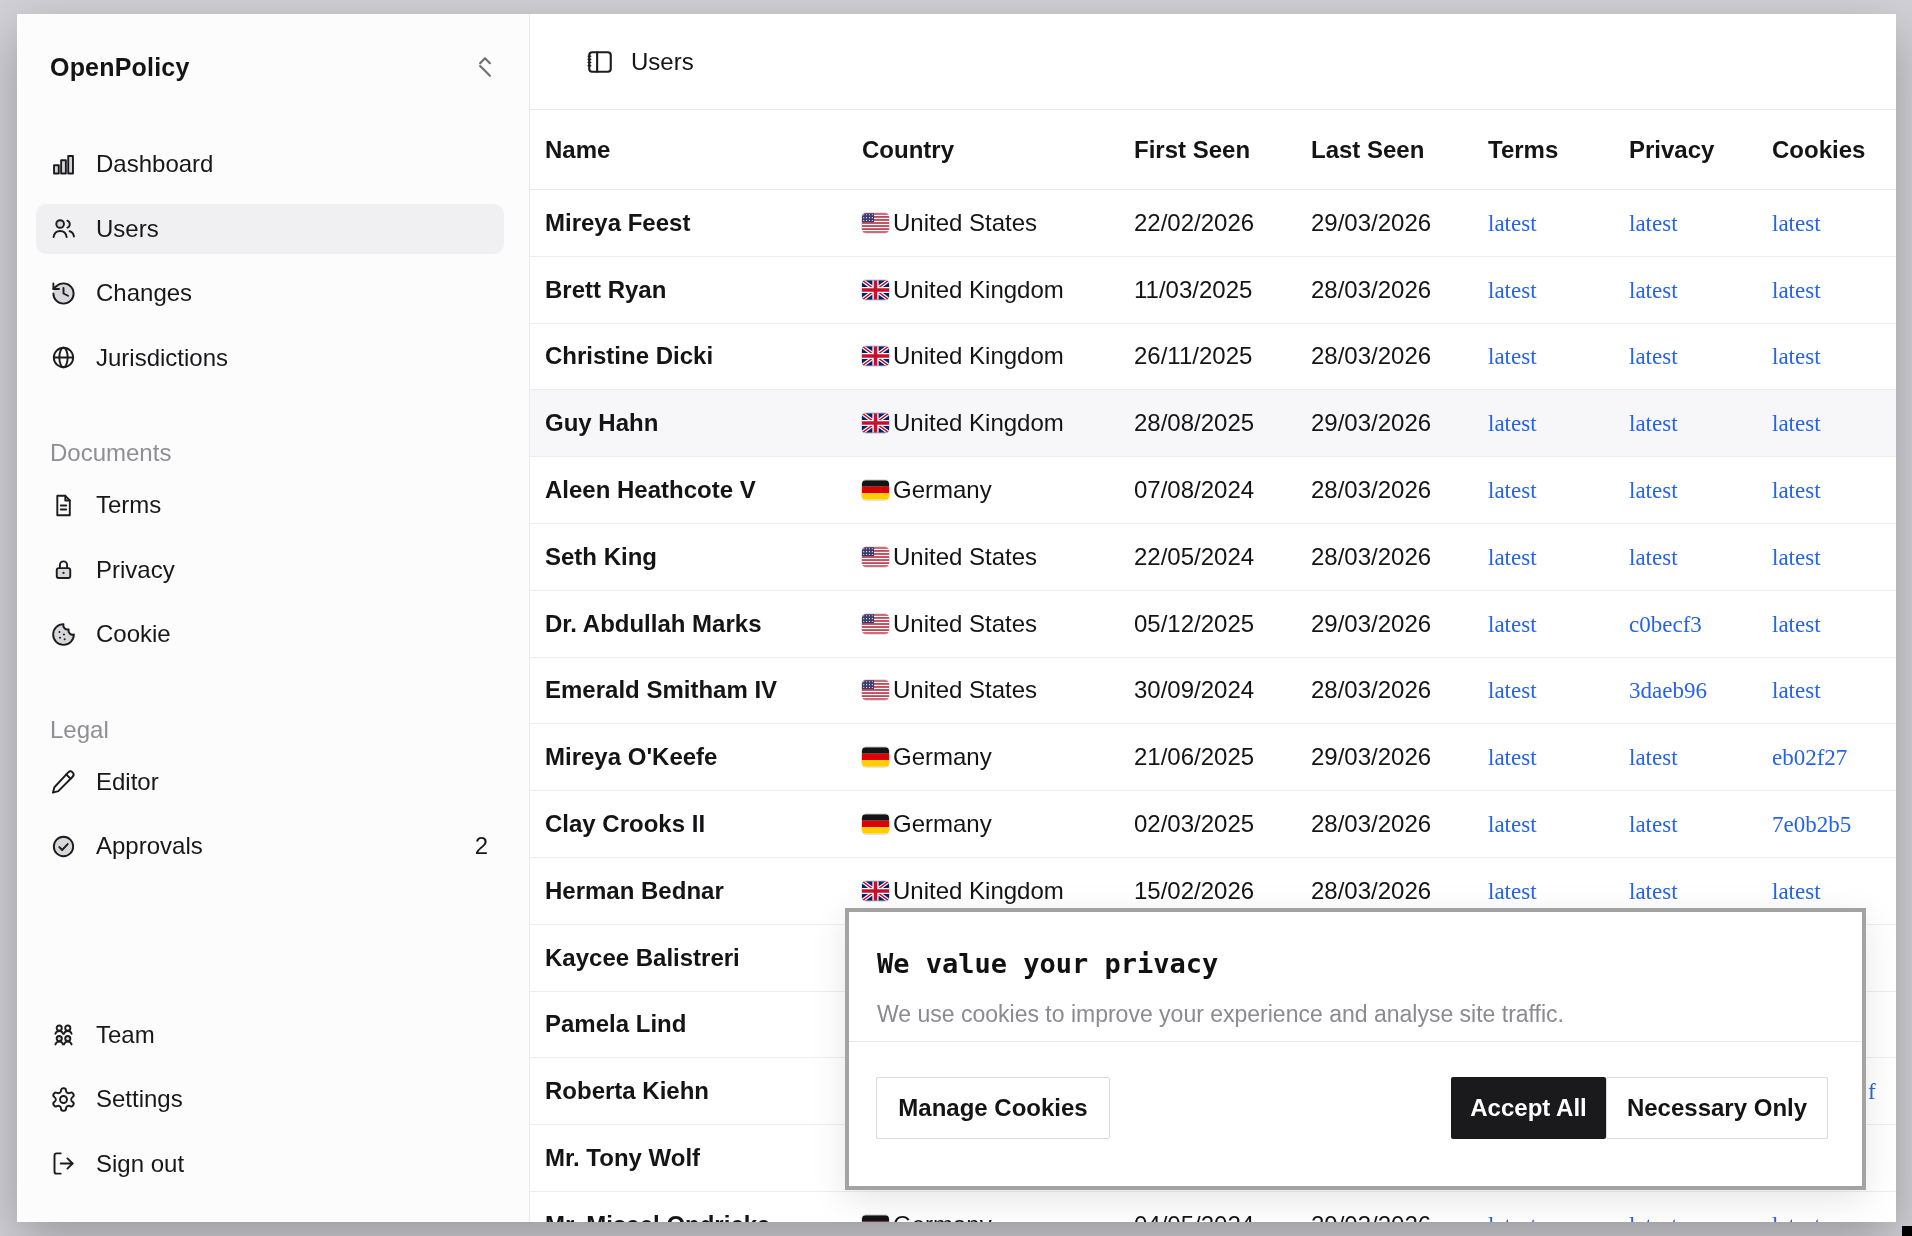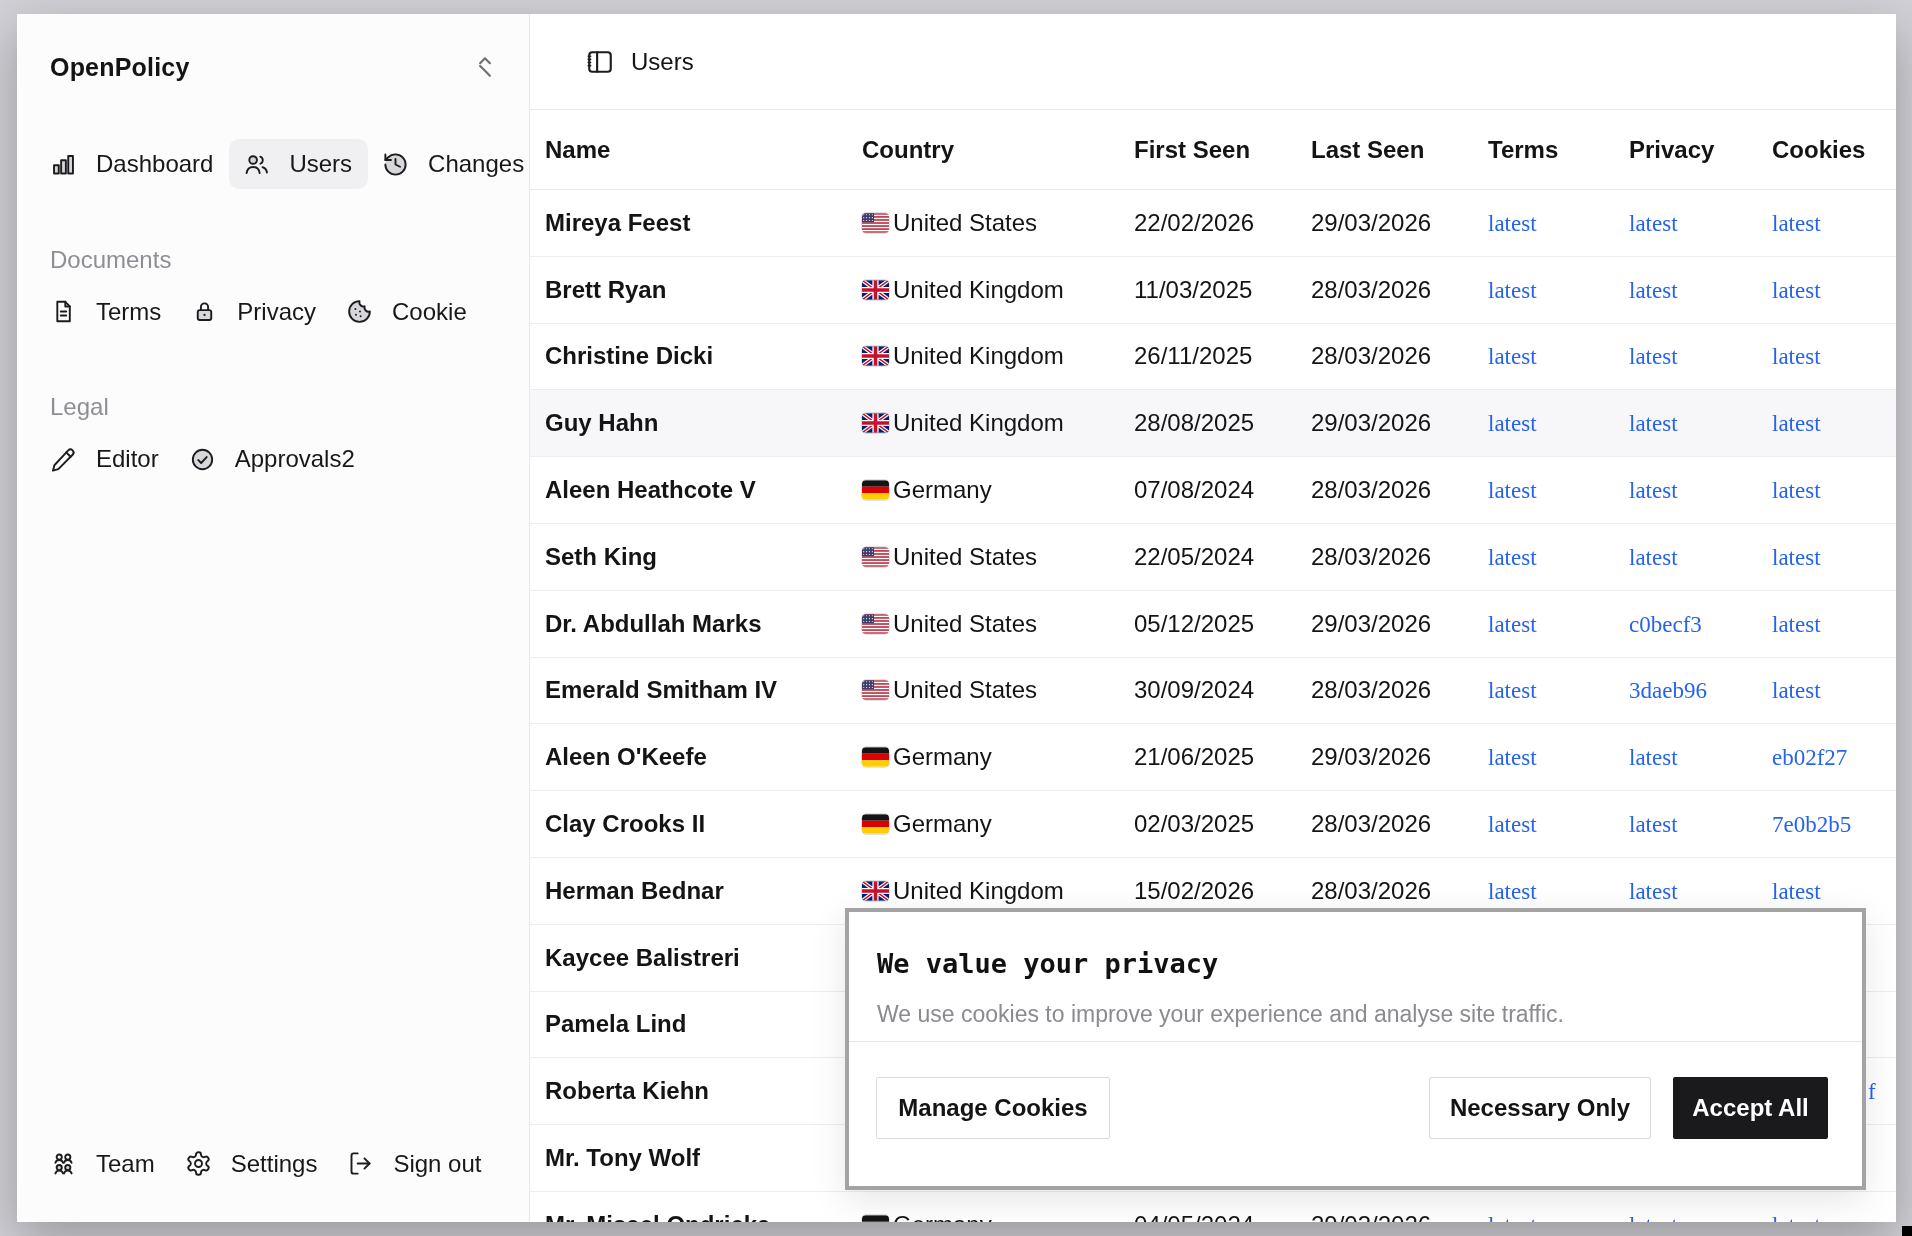--- a/index.html
+++ b/index.html
@@ -11,21 +11,21 @@
           border-radius:0;box-shadow:0 18px 50px rgba(0,0,0,.28);display:flex;overflow:hidden}
   
   .sidebar{width:513px;flex:none;background:#fcfcfd;border-right:1px solid #e9e9ec;
            display:flex;flex-direction:column;padding:38px 25px 19px 19px}
   .brand-row{display:flex;align-items:center;justify-content:space-between;
              padding-left:14px;padding-right:6px;margin-bottom:57px;flex:none}
   .brand{font-size:25px;font-weight:700;letter-spacing:.2px}
   .icon{display:inline-flex;align-items:center;justify-content:center}
   .icon svg{width:100%;height:100%}
   .chev{width:26px;height:30px}
-  .nav{display:flex;flex-direction:row;flex:none}
+  .nav{display:flex;flex-direction:column;flex:none}
   .nav-item{display:flex;align-items:center;height:50px;padding:0 16px 0 14px;border-radius:10px;
             font-size:24px;color:#18181b;margin-bottom:14.5px;cursor:default}
   .nav-item.active{background:#f0f0f3}
   .nicon{width:27px;height:27px;margin-right:19px;flex:none}
   .badge{margin-left:auto;font-size:24px;color:#18181b}
   .section-header{color:#8e8e94;font-size:24px;padding-left:14px;margin:42px 0 13px;flex:none}
   .side-spacer{flex:1}
   
   .main{flex:1;position:relative;display:flex;flex-direction:column;background:#fff;min-width:0}
   .main-header{height:96px;flex:none;border-bottom:1px solid #e9e9ec;display:flex;
@@ -513,21 +513,21 @@
             </span>
             <span>United States</span>
           </div>
           <div>30/09/2024</div>
           <div>28/03/2026</div>
           <div><span class="vlink">latest</span></div>
           <div><span class="vlink">3daeb96</span></div>
           <div><span class="vlink">latest</span></div>
         </div>
         <div class="grid trow">
-          <div class="cell-name">Aleen O'Keefe</div>
+          <div class="cell-name">Mireya O'Keefe</div>
           <div class="cell-country">
             <span class="flag">
               <svg viewBox="0 0 26 19">
                 <defs>
                   <clipPath id="fde">
                     <rect width="26" height="19" rx="3"></rect>
                   </clipPath>
                 </defs>
                 <g clip-path="url(#fde)">
                   <rect width="26" height="6.34" fill="#141414"></rect>
@@ -658,20 +658,20 @@
           <div><span class="vlink">latest</span></div>
         </div>
       </div>
 
     <div class="cookie-banner">
       <div class="cb-title">We value your privacy</div>
       <div class="cb-msg">We use cookies to improve your experience and analyse site traffic.</div>
       <div class="cb-actions">
         <button class="cb-btn manage">Manage Cookies</button>
         <div class="cb-flex"></div>
+        <button class="cb-btn accept">Accept All</button>
         <button class="cb-btn necessary">Necessary Only</button>
-        <button class="cb-btn accept">Accept All</button>
       </div>
     </div>
   </main>
 </div>
 
 <div class="corner-artifact"></div>
 
 </body></html>

